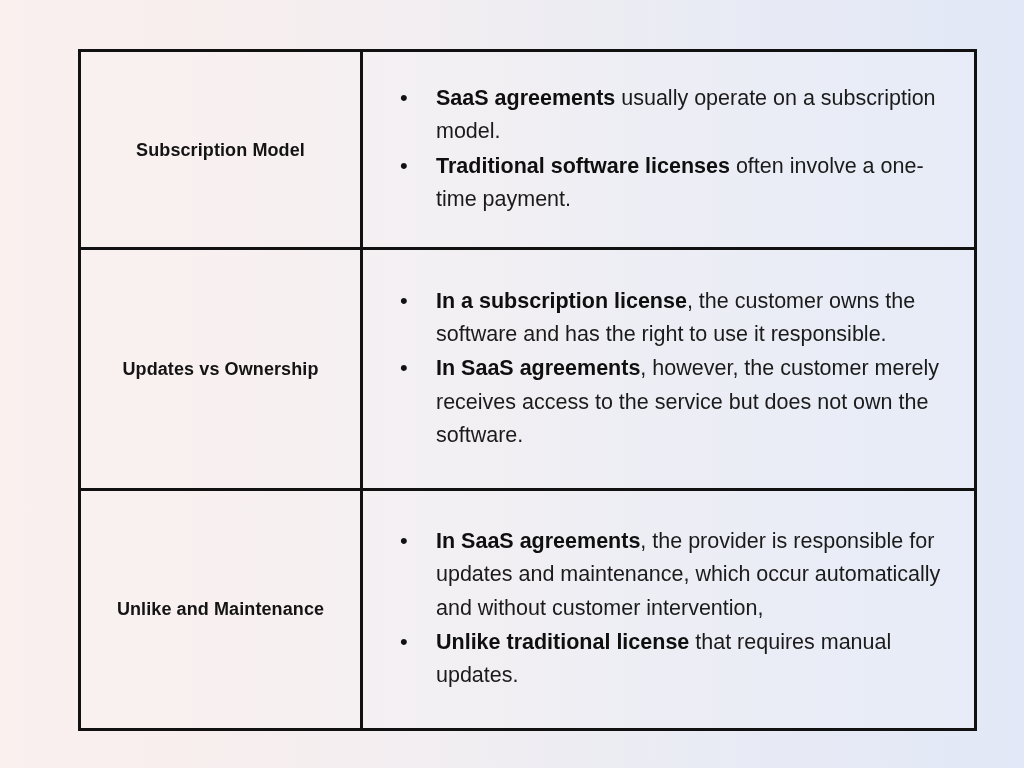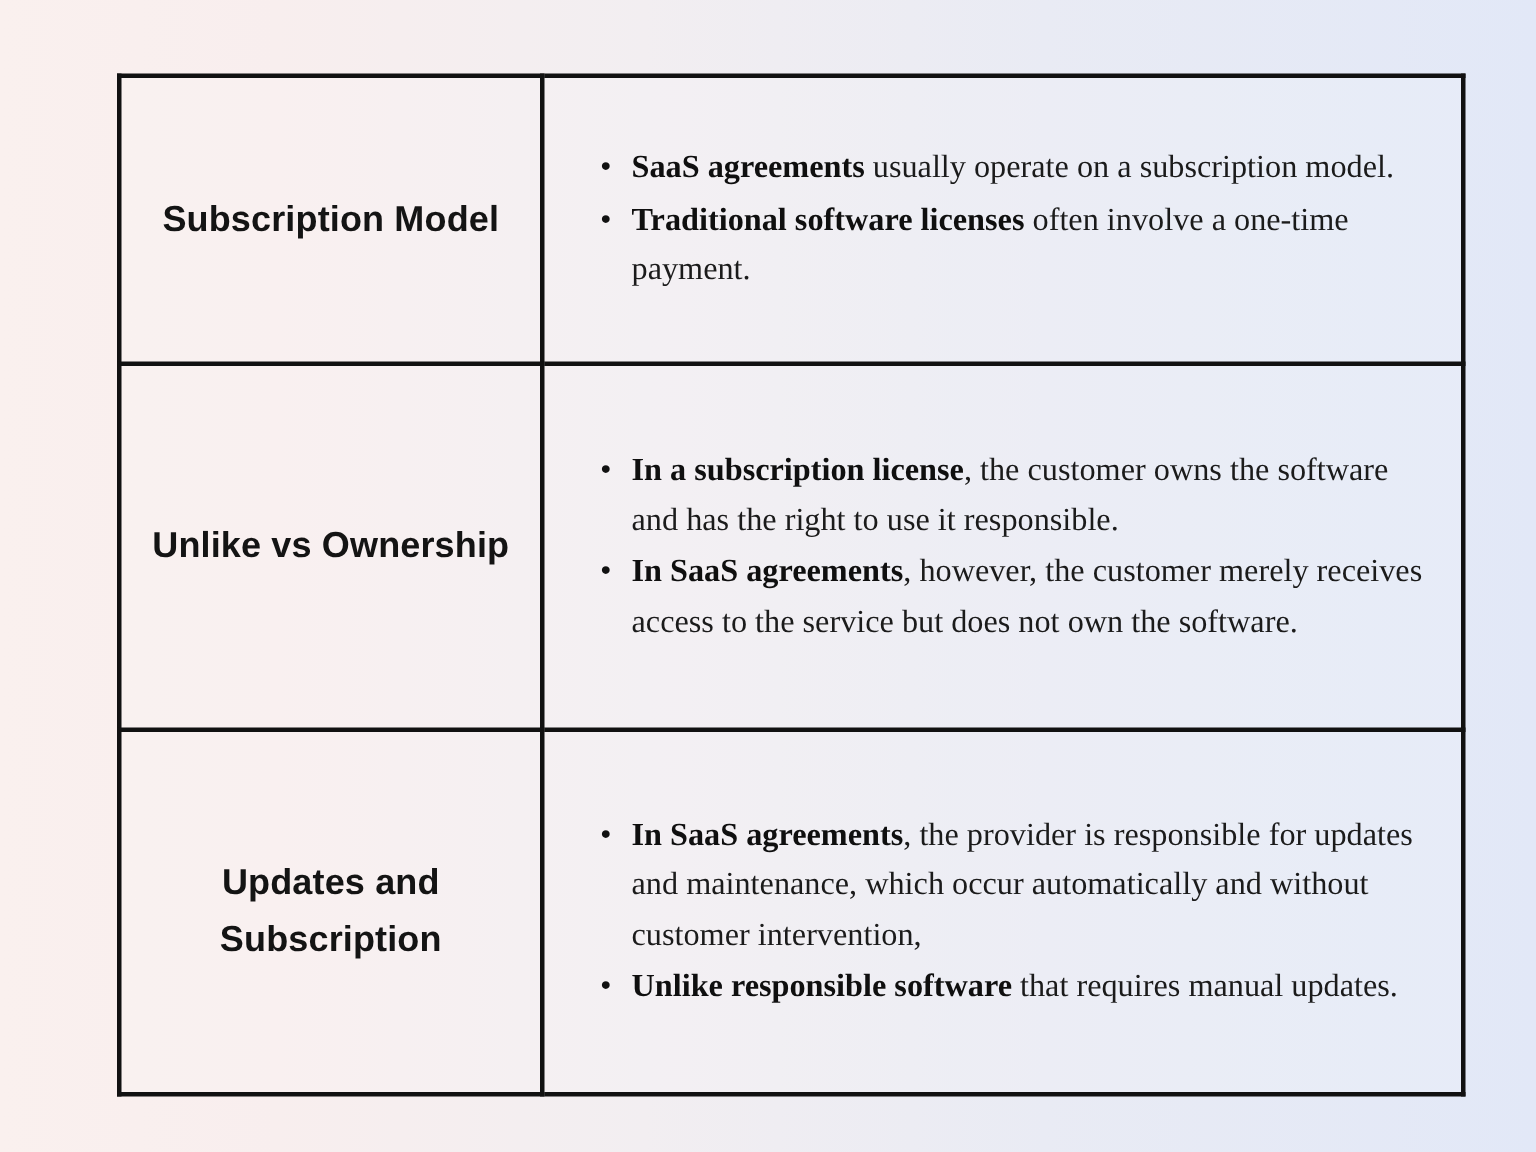--- a/index.html
+++ b/index.html
@@ -33,45 +33,44 @@
     background: rgba(255, 255, 255, 0.14);
   }
 
   td.feature-cell {
     width: 251px;
     text-align: center;
     padding: 6px 14px;
   }
 
   .feature-label {
-    font-size: 24px;
+    font-size: 18px;
     font-weight: bold;
     line-height: 1.58;
     color: #141414;
     letter-spacing: 0.1px;
   }
 
   td.detail-cell {
     padding: 10px 17px 10px 0px;
   }
 
   ul.detail-list {
     list-style: none;
     margin: 0;
     padding: 0;
   }
 
   ul.detail-list > li {
     position: relative;
-    padding-left: 58px;
+    padding-left: 73px;
     font-size: 21.5px;
     line-height: 1.555;
     color: #1b1b1b;
     margin: 0 0 1px 0;
-    font-family: Liberation Serif, serif;
   }
 
   ul.detail-list > li::before {
     content: "\2022";
     position: absolute;
     left: 37px;
     top: -1px;
     font-size: 22px;
     line-height: 1.555;
     color: #111111;
@@ -99,44 +98,44 @@
           </li>
           <li>
             <span class="detail-text"><b>Traditional software licenses</b><span> often involve a one-time payment.</span></span>
           </li>
         </ul>
       </td>
     </tr>
 
     <tr>
       <td class="feature-cell">
-        <div class="feature-label">Unlike vs Ownership</div>
+        <div class="feature-label">Updates vs Ownership</div>
       </td>
       <td class="detail-cell">
         <ul class="detail-list">
           <li>
             <span class="detail-text"><b>In a subscription license</b><span>, the customer owns the software and has the right to use it responsible.</span></span>
           </li>
           <li>
             <span class="detail-text"><b>In SaaS agreements</b><span>, however, the customer merely receives access to the service but does not own the software.</span></span>
           </li>
         </ul>
       </td>
     </tr>
 
     <tr>
       <td class="feature-cell">
-        <div class="feature-label">Updates and Subscription</div>
+        <div class="feature-label">Unlike and Maintenance</div>
       </td>
       <td class="detail-cell">
         <ul class="detail-list">
           <li>
             <span class="detail-text"><b>In SaaS agreements</b><span>, the provider is responsible for updates and maintenance, which occur automatically and without customer intervention,</span></span>
           </li>
           <li>
-            <span class="detail-text"><b>Unlike responsible software</b><span> that requires manual updates.</span></span>
+            <span class="detail-text"><b>Unlike traditional license</b><span> that requires manual updates.</span></span>
           </li>
         </ul>
       </td>
     </tr>
 
   </tbody>
 </table>
 
 </body></html>

